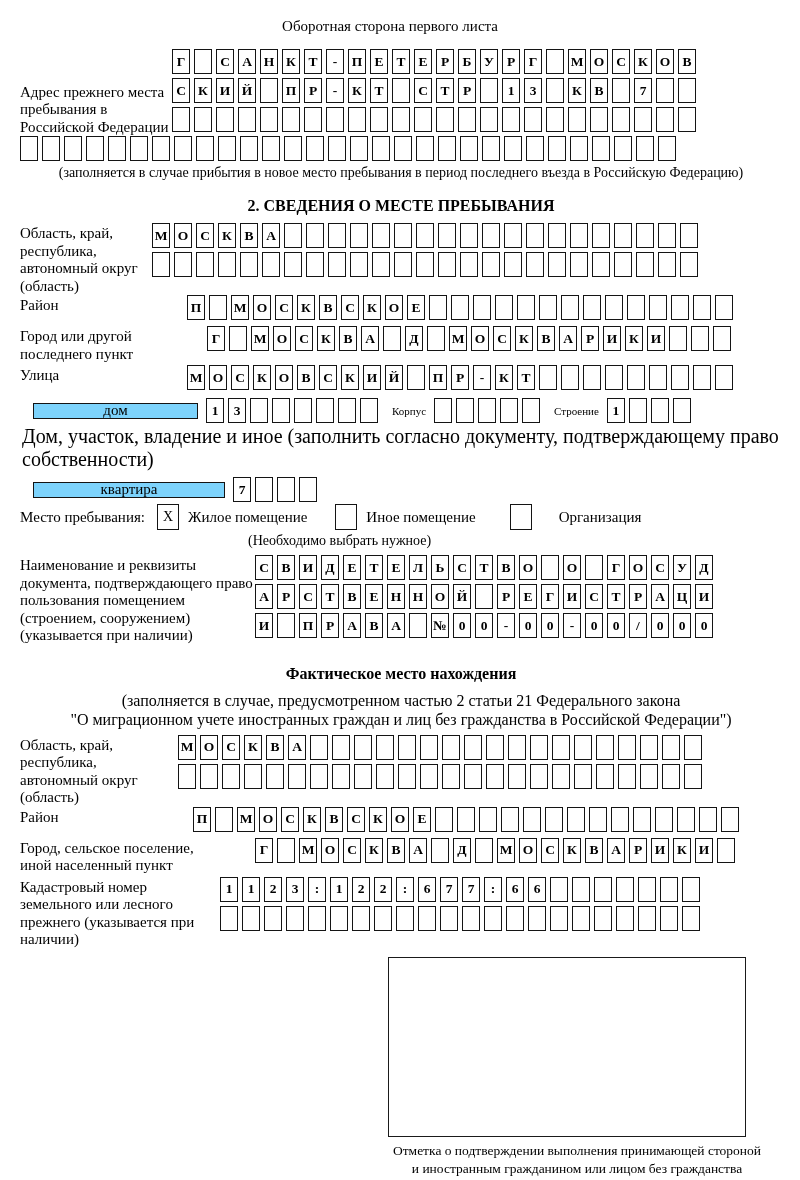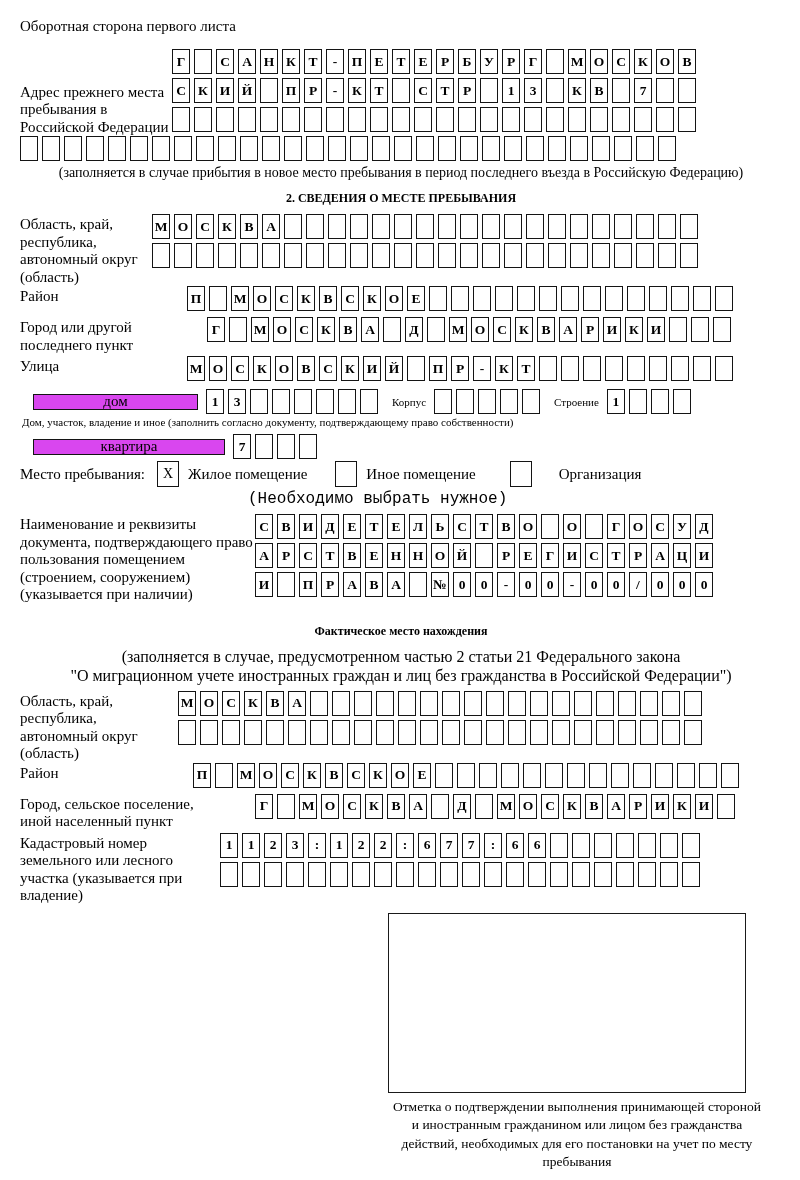--- a/index.html
+++ b/index.html
@@ -1,60 +1,60 @@
 <!DOCTYPE html>
 <html><head>
 <meta charset="utf-8">
 <style>
   html,body { margin:0; padding:0; background:#ffffff; color:#000; }
   body { width:800px; height:1180px; font-family:"Liberation Serif", serif; overflow:hidden; }
   .page { padding: 10px 18px 0 20px; position:relative; }
 
-  .header-line { text-align:left; font-size:15px; padding-right:22px; margin-top:8px; }
+  .header-line { text-align:center; font-size:15px; padding-right:22px; margin-top:8px; }
 
   
   .cells { display:flex; margin-bottom:4px; }
   .cell {
     flex:none; width:16px; height:23px; border:1.6px solid #141414;
     margin-right:4px; display:inline-flex; align-items:center; justify-content:center;
     font-size:13.5px; font-weight:bold; background:#fff;
   }
 
   .frow { display:flex; align-items:flex-start; }
   .flabel { font-size:15px; line-height:17.5px; flex:none; }
 
   .w-prev { width:152px; padding-top:4px; }
   .w-s2 { width:132px; padding-top:2px; }
   .w-doc { width:235px; padding-top:2px; }
   .w-reg2 { width:158px; padding-top:2px; }
   .w-dis2 { width:138px; padding-top:2px; }
   .w-city2 { width:200px; padding-top:2px; }
   .w-kad { width:200px; padding-top:2px; }
 
-  .note { font-size:14px; text-align:center; margin:2px 0 10px 0; }
-  .sect-title { font-size:12px; font-weight:bold; text-align:center; margin:6px 0 8px 0; }
+  .note { font-size:14px; text-align:center; margin:2px 0 16px 0; }
+  .sect-title { font-size:16px; font-weight:bold; text-align:center; margin:6px 0 8px 0; }
 
   .indent20 { padding-left:20px; }
 
   .wide-box {
     border:1.6px solid #141414; height:16px; display:inline-flex;
     align-items:center; justify-content:center; font-size:15px; flex:none;
-    background:#d946ef; box-sizing:border-box;
+    background:#7dd3fc; box-sizing:border-box;
   }
   .house-row, .apt-row { display:flex; align-items:center; margin:4px 0 2px 13px; }
   .mini-label { font-size:11px; margin:0 8px 0 10px; }
-  .caption { font-size:11px; margin:2px 0 6px 2px; }
+  .caption { font-size:20px; margin:2px 0 6px 2px; }
 
   .stay-row { display:flex; align-items:center; font-size:15px; }
   .checkbox {
     flex:none; width:20px; height:24px; border:1.6px solid #141414;
     display:inline-flex; align-items:center; justify-content:center;
     font-size:14px; margin:0 9px 0 12px; background:#fff;
   }
-  .stay-note { font-size:16px; margin:3px 0 6px 228px;font-family:Liberation Mono, monospace; }
+  .stay-note { font-size:14px; margin:3px 0 6px 228px; }
 
   .center-note { font-size:16px; text-align:center; line-height:19px; }
 
   .stamp-wrap { margin:8px 0 0 368px; width:378px; }
   .stamp-box { width:356px; height:178px; border:1.8px solid #1a1a1a; background:#fff; }
   .stamp-caption { width:378px; font-size:13.5px; text-align:center; line-height:18.5px; margin-top:5px; }
 
   .mb2 { margin-bottom:2px;gap:35px; }
 </style>
 </head>
@@ -576,21 +576,21 @@
         <span class="cell">А</span>
         <span class="cell">Р</span>
         <span class="cell">И</span>
         <span class="cell">К</span>
         <span class="cell">И</span>
         <span class="cell"></span>
       </div>
   </div>
 
   <div class="frow">
-    <div class="flabel w-kad">Кадастровый номер земельного или лесного участка (указывается при владение)</div>
+    <div class="flabel w-kad">Кадастровый номер земельного или лесного прежнего (указывается при наличии)</div>
     <div>
       <div class="cells">
           <span class="cell">1</span>
           <span class="cell">1</span>
           <span class="cell">2</span>
           <span class="cell">3</span>
           <span class="cell">:</span>
           <span class="cell">1</span>
           <span class="cell">2</span>
           <span class="cell">2</span>

